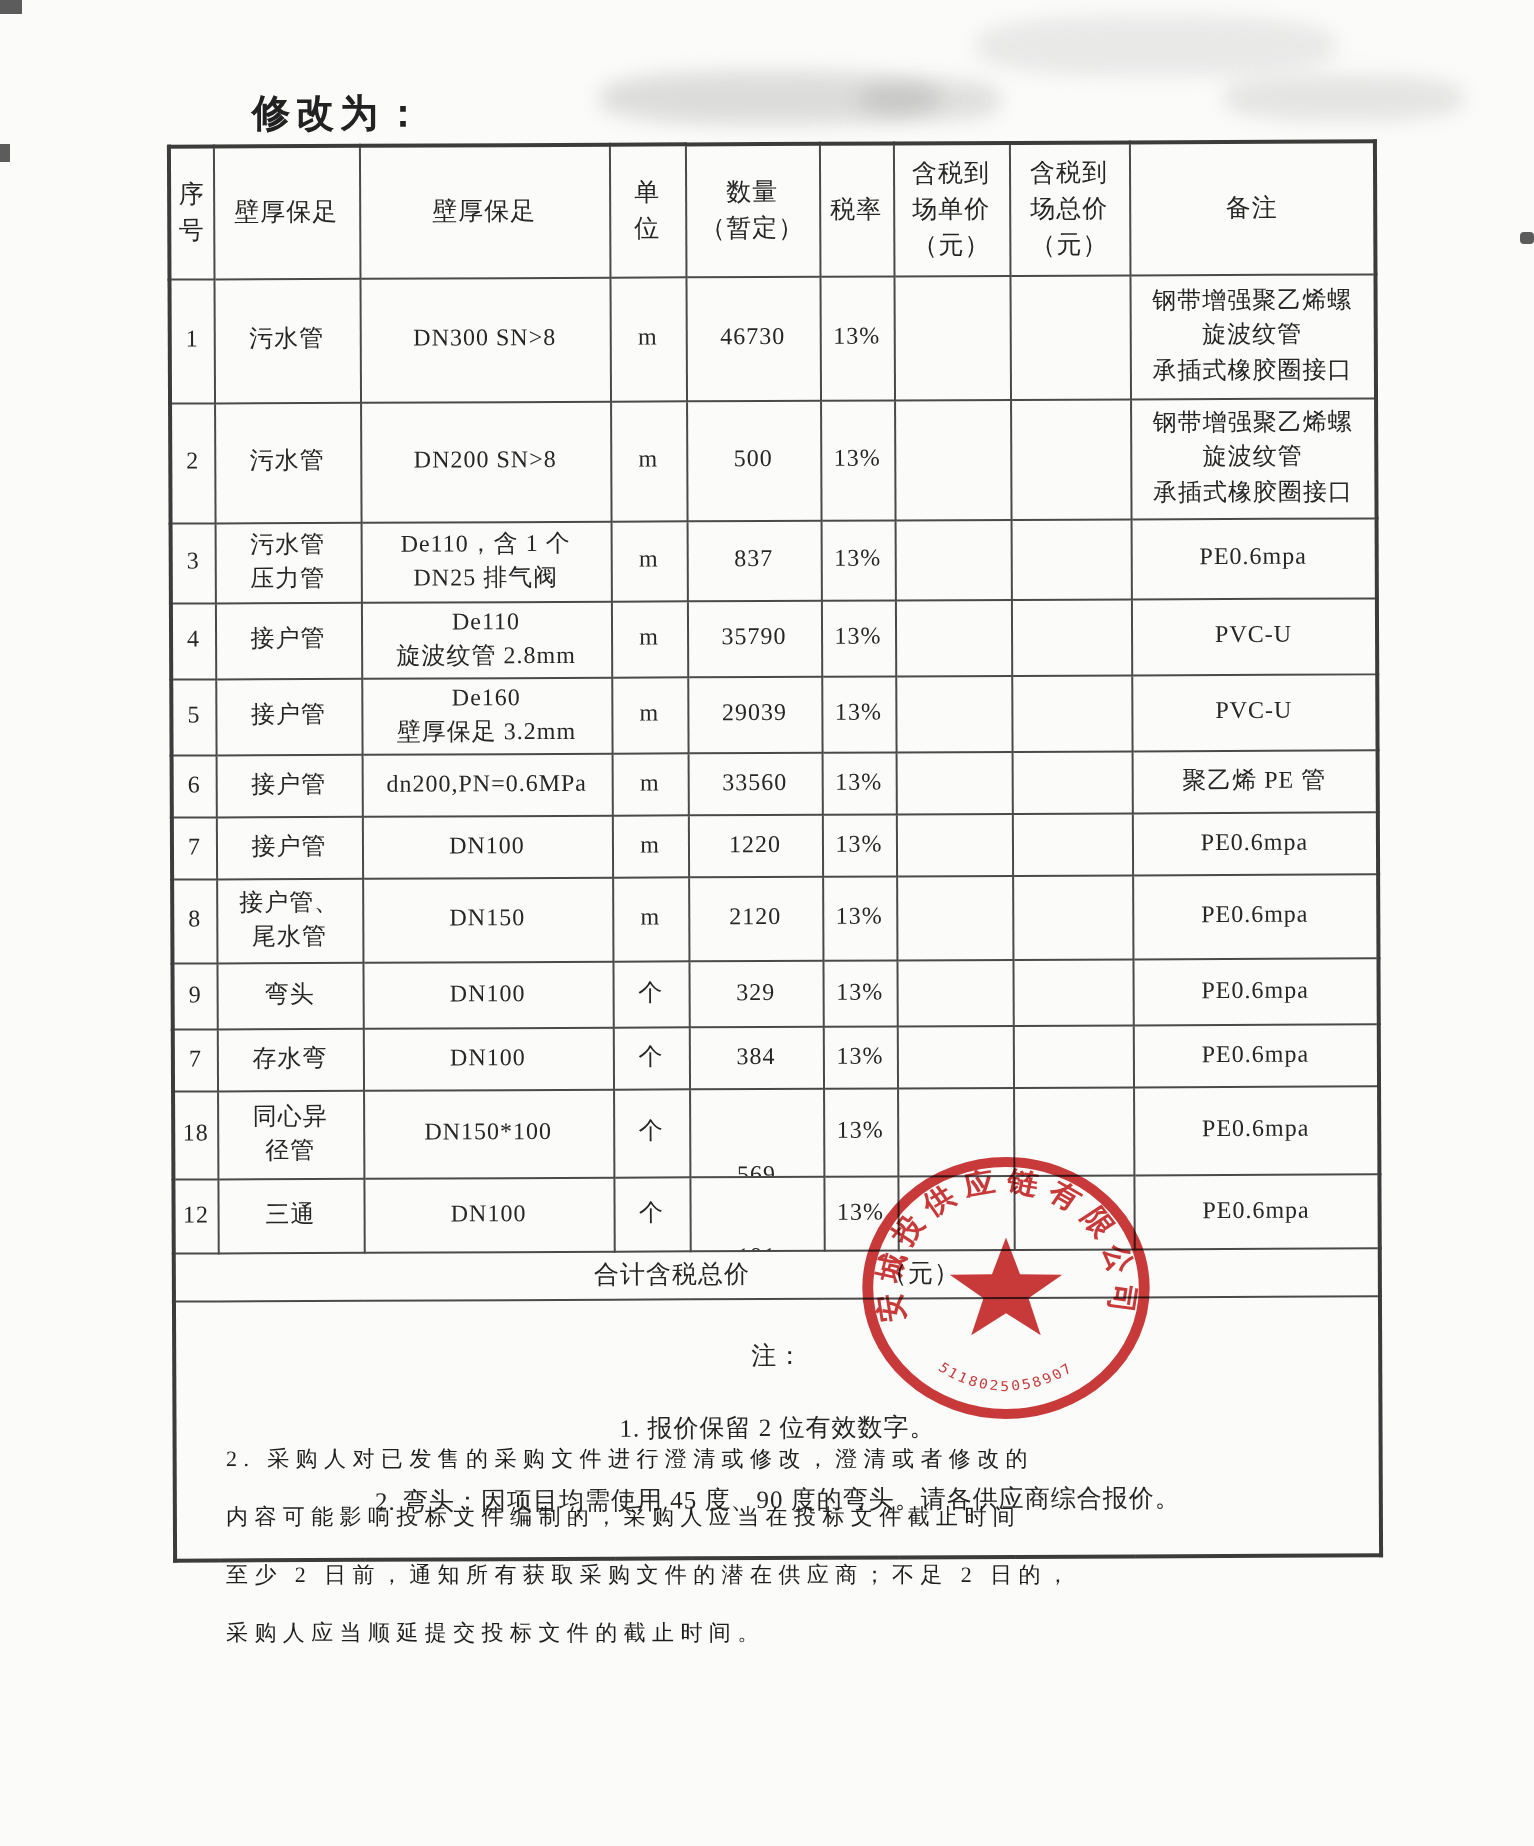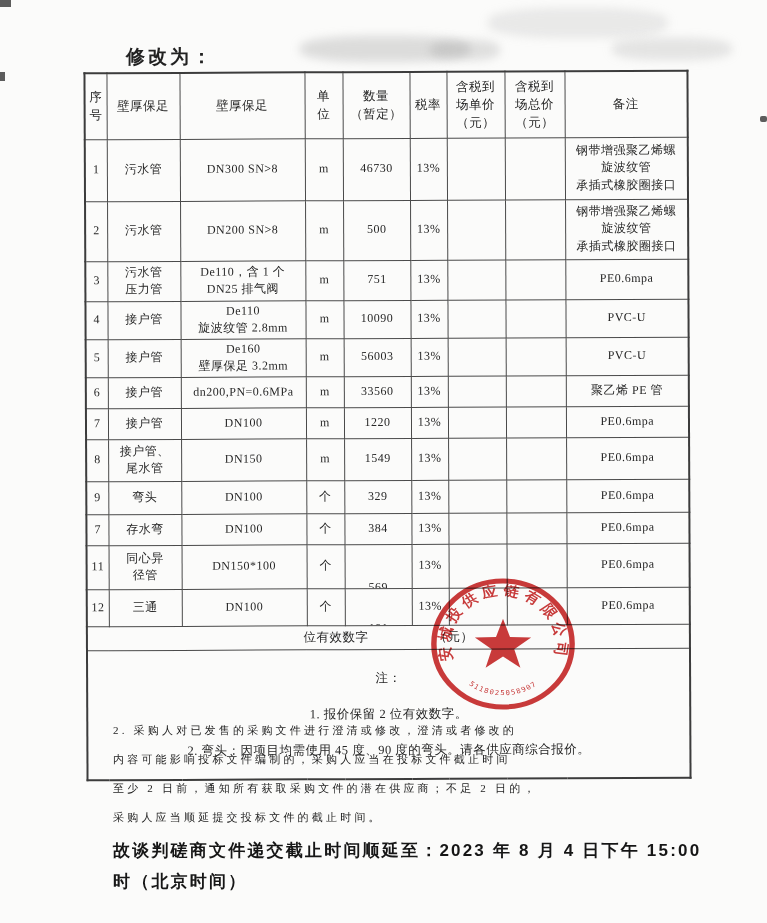--- a/index.html
+++ b/index.html
@@ -188,45 +188,45 @@
 旋波纹管
 承插式橡胶圈接口</td>
           </tr>
           <tr style="height: 40px;">
             <td>3</td>
             <td>污水管
 压力管</td>
             <td>De110，含 1 个
 DN25 排气阀</td>
             <td>m</td>
-            <td>751</td>
+            <td>837</td>
             <td>13%</td>
             <td></td>
             <td></td>
             <td>PE0.6mpa</td>
           </tr>
           <tr style="height: 38px;">
             <td>4</td>
             <td>接户管</td>
             <td>De110
 旋波纹管 2.8mm</td>
             <td>m</td>
-            <td>10090</td>
+            <td>35790</td>
             <td>13%</td>
             <td></td>
             <td></td>
             <td>PVC-U</td>
           </tr>
           <tr style="height: 38px;">
             <td>5</td>
             <td>接户管</td>
             <td>De160
 壁厚保足 3.2mm</td>
             <td>m</td>
-            <td>56003</td>
+            <td>29039</td>
             <td>13%</td>
             <td></td>
             <td></td>
             <td>PVC-U</td>
           </tr>
           <tr style="height: 31px;">
             <td>6</td>
             <td>接户管</td>
             <td>dn200,PN=0.6MPa</td>
             <td>m</td>
@@ -246,21 +246,21 @@
             <td></td>
             <td></td>
             <td>PE0.6mpa</td>
           </tr>
           <tr style="height: 42px;">
             <td>8</td>
             <td>接户管、
 尾水管</td>
             <td>DN150</td>
             <td>m</td>
-            <td>1549</td>
+            <td>2120</td>
             <td>13%</td>
             <td></td>
             <td></td>
             <td>PE0.6mpa</td>
           </tr>
           <tr style="height: 33px;">
             <td>9</td>
             <td>弯头</td>
             <td>DN100</td>
             <td>个</td>
@@ -275,21 +275,21 @@
             <td>存水弯</td>
             <td>DN100</td>
             <td>个</td>
             <td>384</td>
             <td>13%</td>
             <td></td>
             <td></td>
             <td>PE0.6mpa</td>
           </tr>
           <tr style="height: 44px;">
-            <td>11</td>
+            <td>18</td>
             <td>同心异
 径管</td>
             <td>DN150*100</td>
             <td>个</td>
             <td class="qty-low"><span class="low">569</span></td>
             <td>13%</td>
             <td></td>
             <td></td>
             <td>PE0.6mpa</td>
           </tr>
@@ -300,21 +300,21 @@
             <td>个</td>
             <td class="qty-low"><span class="low">191</span></td>
             <td>13%</td>
             <td></td>
             <td></td>
             <td>PE0.6mpa</td>
           </tr>
         </tbody>
       <tfoot>
         <tr class="total-row" style="height:24px">
-          <td colspan="9"><span>位有效数字</span><span class="unit-paren">（元）</span></td>
+          <td colspan="9"><span>合计含税总价</span><span class="unit-paren">（元）</span></td>
         </tr>
         <tr class="notes-row" style="height:54px">
           <td colspan="9">
             <div>注：</div>
             <div>1. 报价保留 2 位有效数字。</div>
             <div>2. 弯头：因项目均需使用 45 度、90 度的弯头。请各供应商综合报价。</div>
           </td>
         </tr>
       </tfoot>
     </table>
@@ -333,16 +333,14 @@
     <text fill="#c42020" font-size="7.5" letter-spacing="1.2" font-family="DejaVu Sans Mono, monospace">
       <textPath href="#arcBottom" startOffset="50%" text-anchor="middle" id="seal-number-textpath">5118025058907</textPath>
     </text>
   </svg>
 
   <div id="clause">2. 采购人对已发售的采购文件进行澄清或修改，澄清或者修改的
 内容可能影响投标文件编制的，采购人应当在投标文件截止时间
 至少 2 日前，通知所有获取采购文件的潜在供应商；不足 2 日的，
 采购人应当顺延提交投标文件的截止时间。</div>
 
-  <div id="deadline">故谈判磋商文件递交截止时间顺延至：2023 年 8 月 4 日下午 15:00
-时（北京时间）</div>
 
 </div>
 
 </body></html>

